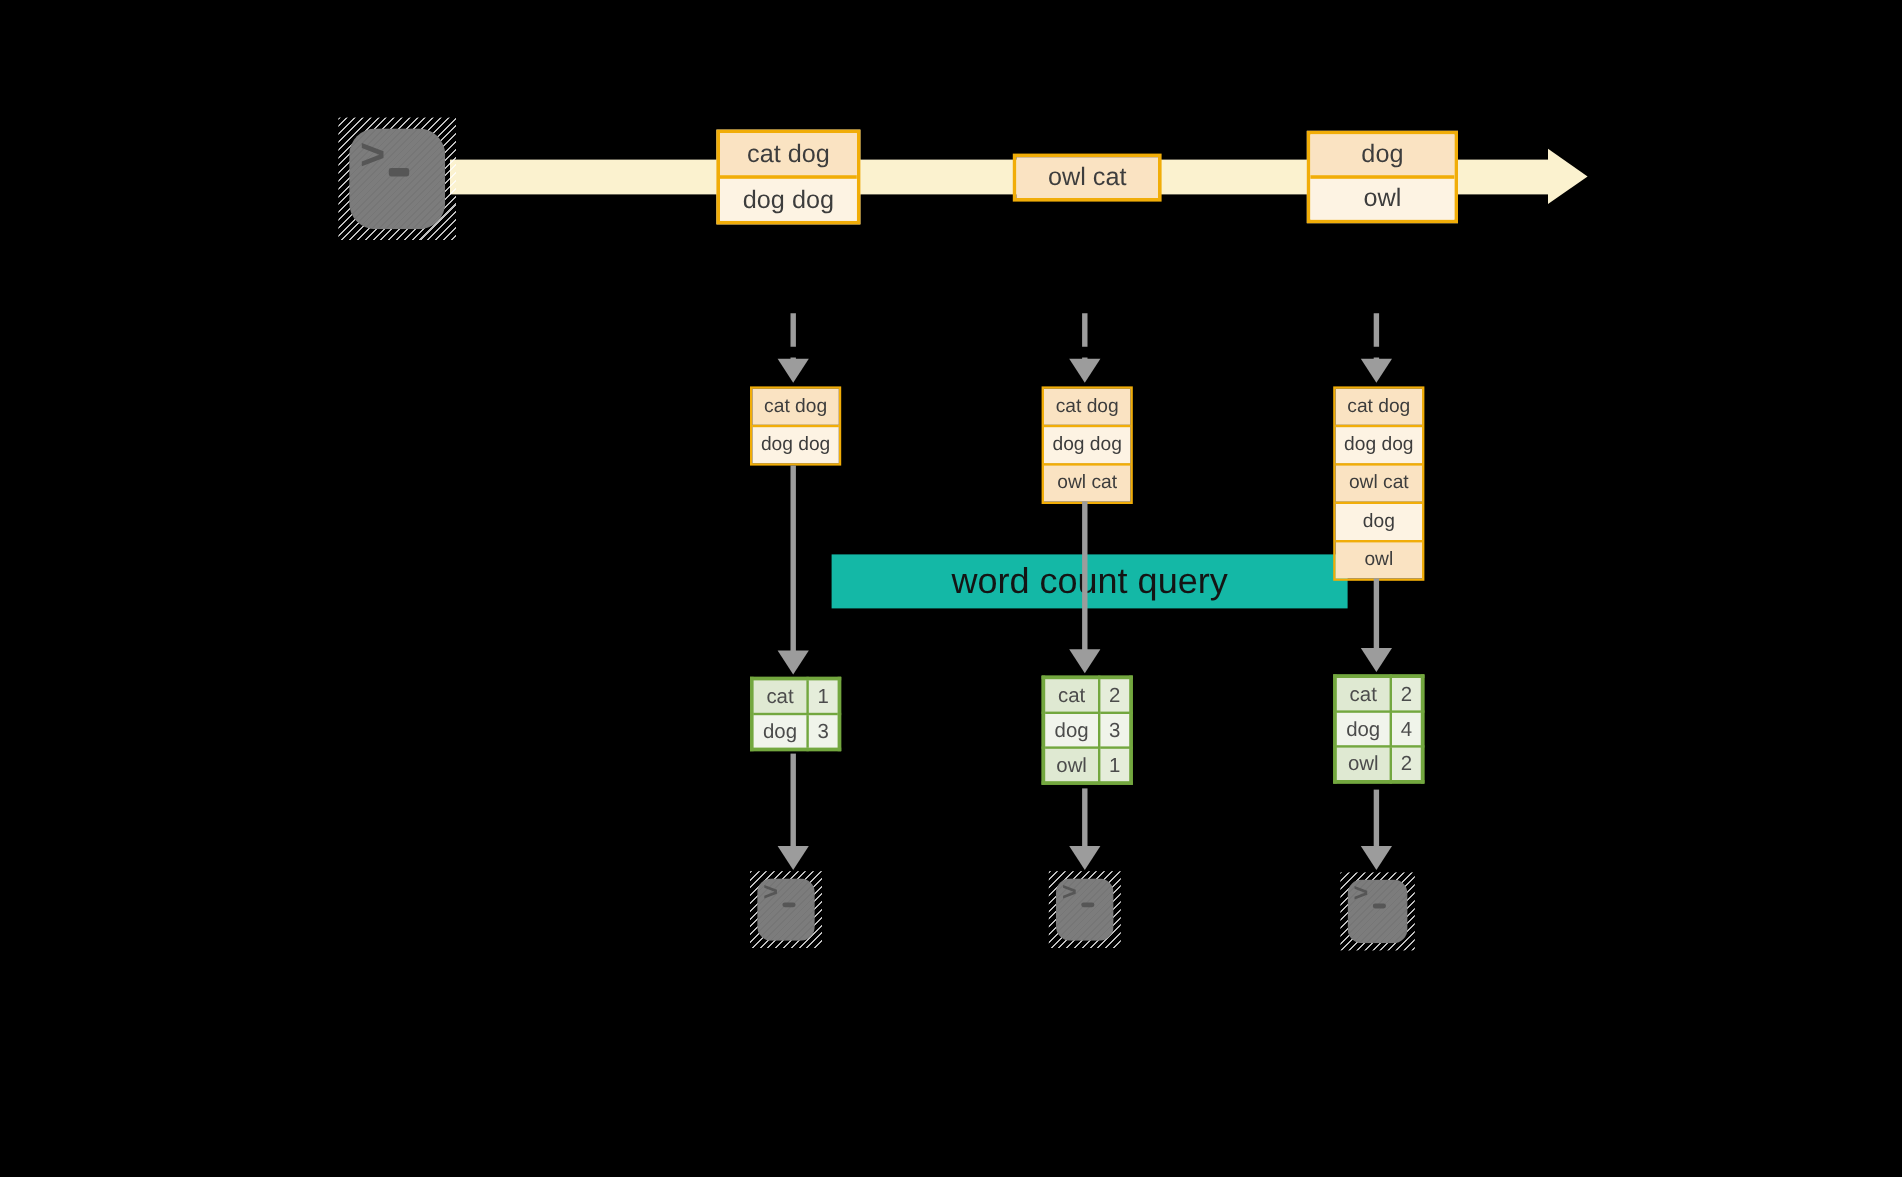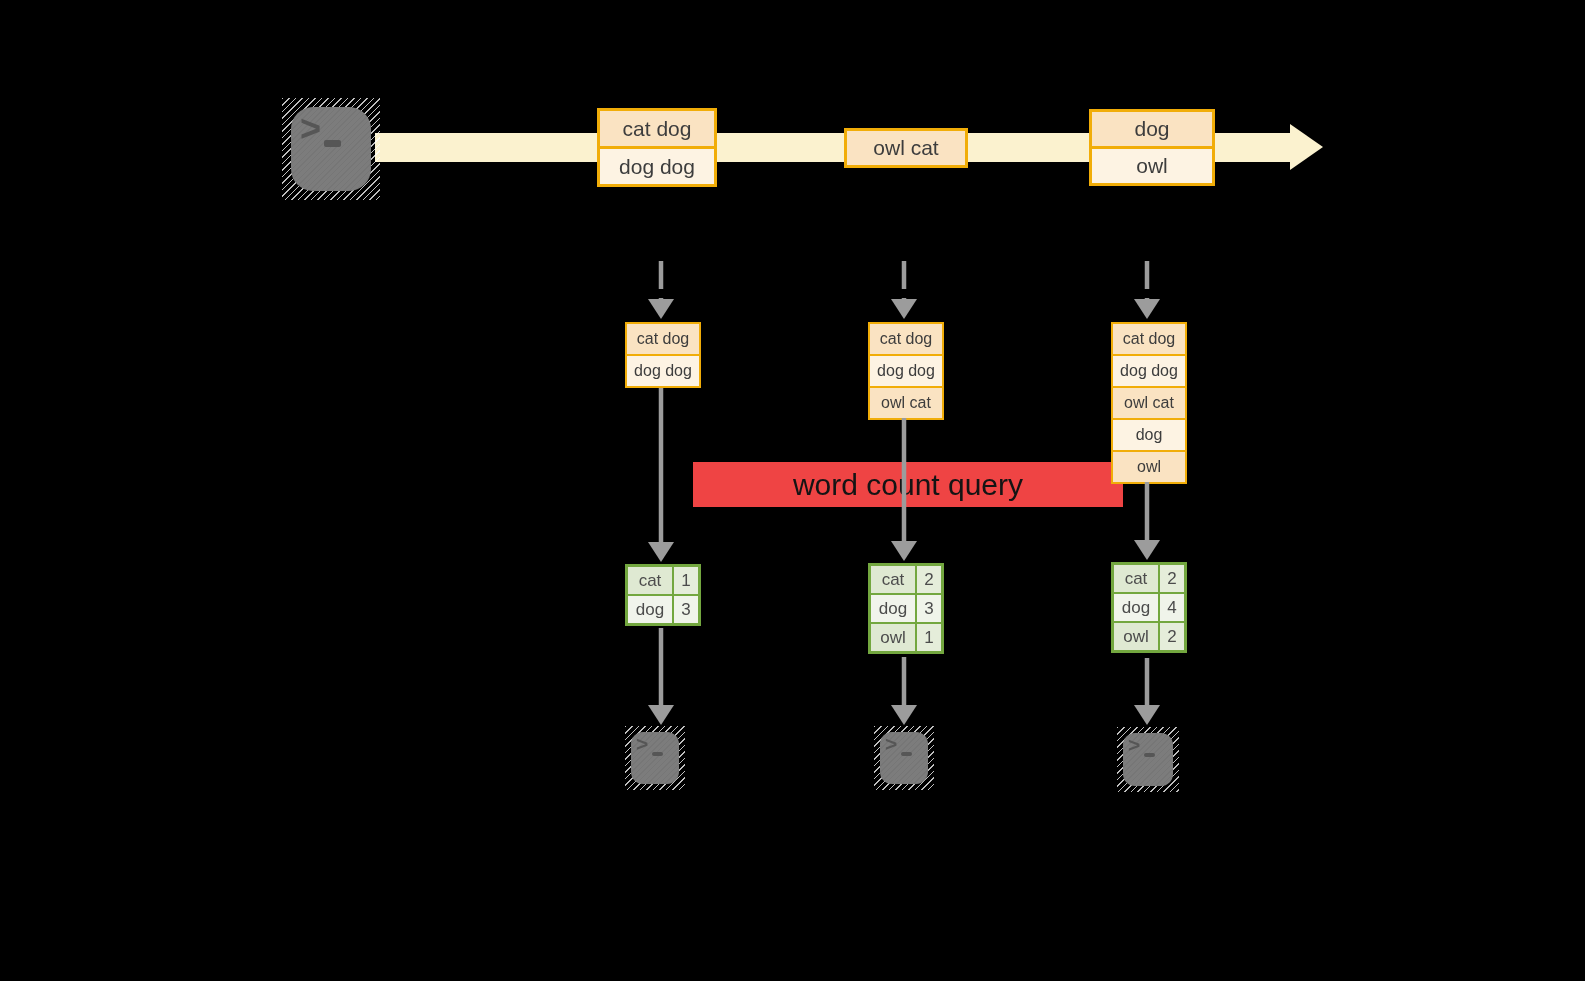--- a/index.html
+++ b/index.html
@@ -44,21 +44,21 @@
   .fill-light{background:#fdf3e3;text-align:right;}
   
   .stack{position:absolute;border:2px solid #f1ad08;z-index:2;display:flex;flex-direction:column;width:72px;}
   .stack .srow{
     height:30px;display:flex;align-items:center;justify-content:center;
     font-size:16px;color:#3d3d3d;
   }
   .stack .srow + .srow{border-top:2px solid #f1ad08;}
   
   .banner{
-    position:absolute;left:693px;top:462px;width:430px;height:45px;background:#ef4444;z-index:1;
+    position:absolute;left:693px;top:462px;width:430px;height:45px;background:#14b8a6;z-index:1;
     display:flex;align-items:center;justify-content:center;
     font-size:30px;color:#141414;
   }
   
   .arrow-svg{position:absolute;z-index:3;overflow:visible;}
   
   .ctable{position:absolute;border-collapse:collapse;z-index:2;}
   .ctable td{
     border:2px solid #73a73f;height:27px;text-align:center;
     font-size:17px;color:#4c4c4c;padding:0;

